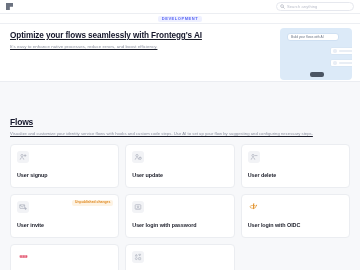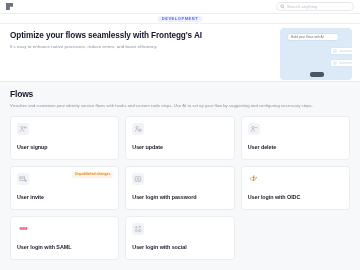--- a/index.html
+++ b/index.html
@@ -61,21 +61,21 @@
     font-weight: 700;
     letter-spacing: .55px;
     color: #5b68f5;
     background: #eef0ff;
     border-radius: 2px;
     padding: 1px 4px;
     line-height: 1;
   }
 
   
-  .page { background: #f7f8fa; height: 246px; }
+  .page { background: #f7f8fa; height: 246px; text-decoration: underline; }
 
   
   .promo {
     position: relative;
     background: #ffffff;
     border-bottom: 1px solid #ebedf1;
     padding: 7px 10px 9px 10px;
     min-height: 58px;
   }
   .promo-title {
@@ -143,20 +143,21 @@
     border-radius: 2px;
   }
 
   
   .section { padding: 7px 10px 0 10px; }
   .section-title {
     font-size: 8.5px;
     font-weight: 700;
     color: #15172b;
     letter-spacing: -.2px;
+    margin-top: 28px;
   }
   .section-desc {
     margin-top: 4px;
     font-size: 4.2px;
     color: #8b90a0;
     line-height: 1.35;
     letter-spacing: .03px;
     white-space: nowrap;
   }
 

